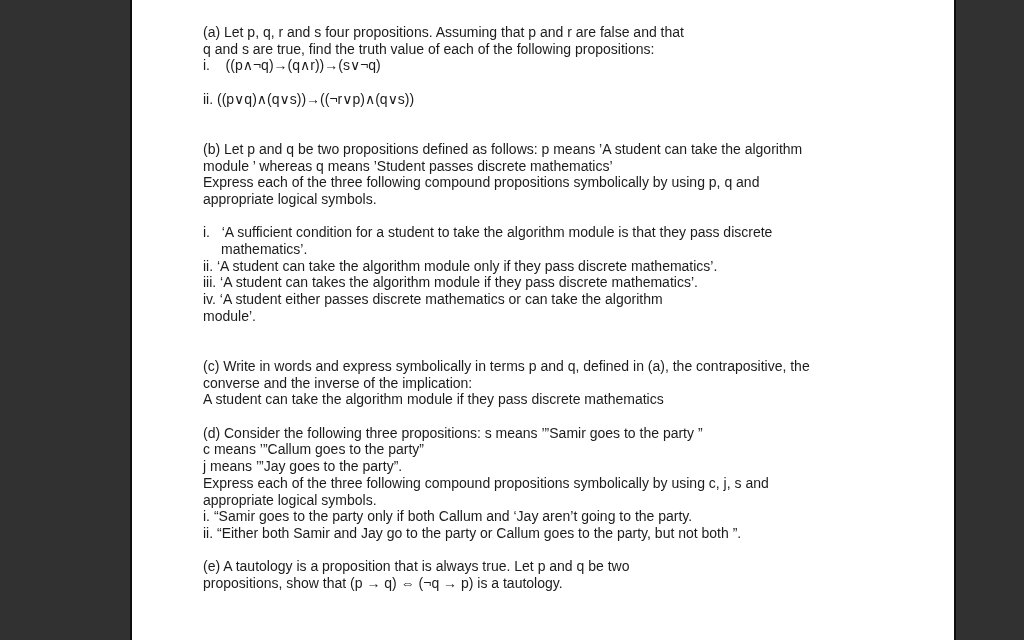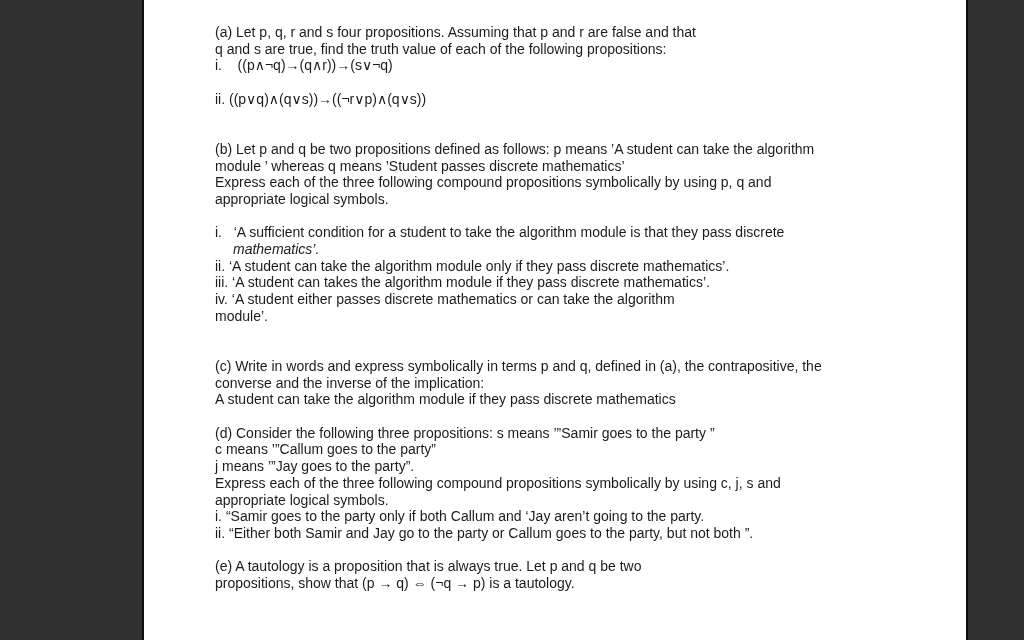--- a/index.html
+++ b/index.html
@@ -10,36 +10,36 @@
   }
   html,body{margin:0;padding:0;}
   body{
     width:1024px;height:640px;overflow:hidden;
     background:var(--surround);
     font-family:"Liberation Sans", sans-serif;
     position:relative;
   }
   .page{
     position:absolute;
-    left:142px;top:0;
+    left:130px;top:0;
     width:826px;height:640px;
     box-sizing:border-box;
     background:var(--page-bg);
     border-left:2px solid var(--page-border);
     border-right:2px solid var(--page-border);
   }
   .content{
     position:absolute;
     left:71px;top:24px;right:20px;
     color:var(--text);
     font-size:14px;
     line-height:16.7px;
     white-space:pre-wrap;
   }
   .line{min-height:16.7px;}
-  .line.indent{padding-left:18px;font-style:italic;}
+  .line.indent{padding-left:18px;}
 </style>
 </head>
 <body>
 
 <div class="page">
   <div class="content" id="doc-content"><div class="line">(a) Let p, q, r and s four propositions. Assuming that p and r are false and that</div><div class="line">q and s are true, find the truth value of each of the following propositions:</div><div class="line">i.    ((p∧¬q)→(q∧r))→(s∨¬q)</div><div class="line"></div><div class="line">ii. ((p∨q)∧(q∨s))→((¬r∨p)∧(q∨s))</div><div class="line"></div><div class="line"></div><div class="line">(b) Let p and q be two propositions defined as follows: p means ’A student can take the algorithm</div><div class="line">module ’ whereas q means ’Student passes discrete mathematics’</div><div class="line">Express each of the three following compound propositions symbolically by using p, q and</div><div class="line">appropriate logical symbols.</div><div class="line"></div><div class="line">i.   ‘A sufficient condition for a student to take the algorithm module is that they pass discrete</div><div class="line indent">mathematics’.</div><div class="line">ii. ‘A student can take the algorithm module only if they pass discrete mathematics’.</div><div class="line">iii. ‘A student can takes the algorithm module if they pass discrete mathematics’.</div><div class="line">iv. ‘A student either passes discrete mathematics or can take the algorithm</div><div class="line">module’.</div><div class="line"></div><div class="line"></div><div class="line">(c) Write in words and express symbolically in terms p and q, defined in (a), the contrapositive, the</div><div class="line">converse and the inverse of the implication:</div><div class="line">A student can take the algorithm module if they pass discrete mathematics</div><div class="line"></div><div class="line">(d) Consider the following three propositions: s means ’”Samir goes to the party ”</div><div class="line">c means ’”Callum goes to the party”</div><div class="line">j means ’”Jay goes to the party”.</div><div class="line">Express each of the three following compound propositions symbolically by using c, j, s and</div><div class="line">appropriate logical symbols.</div><div class="line">i. “Samir goes to the party only if both Callum and ‘Jay aren’t going to the party.</div><div class="line">ii. “Either both Samir and Jay go to the party or Callum goes to the party, but not both ”.</div><div class="line"></div><div class="line">(e) A tautology is a proposition that is always true. Let p and q be two</div><div class="line">propositions, show that (p → q) ⇔ (¬q → p) is a tautology.</div></div>
 </div>
 
 </body></html>

